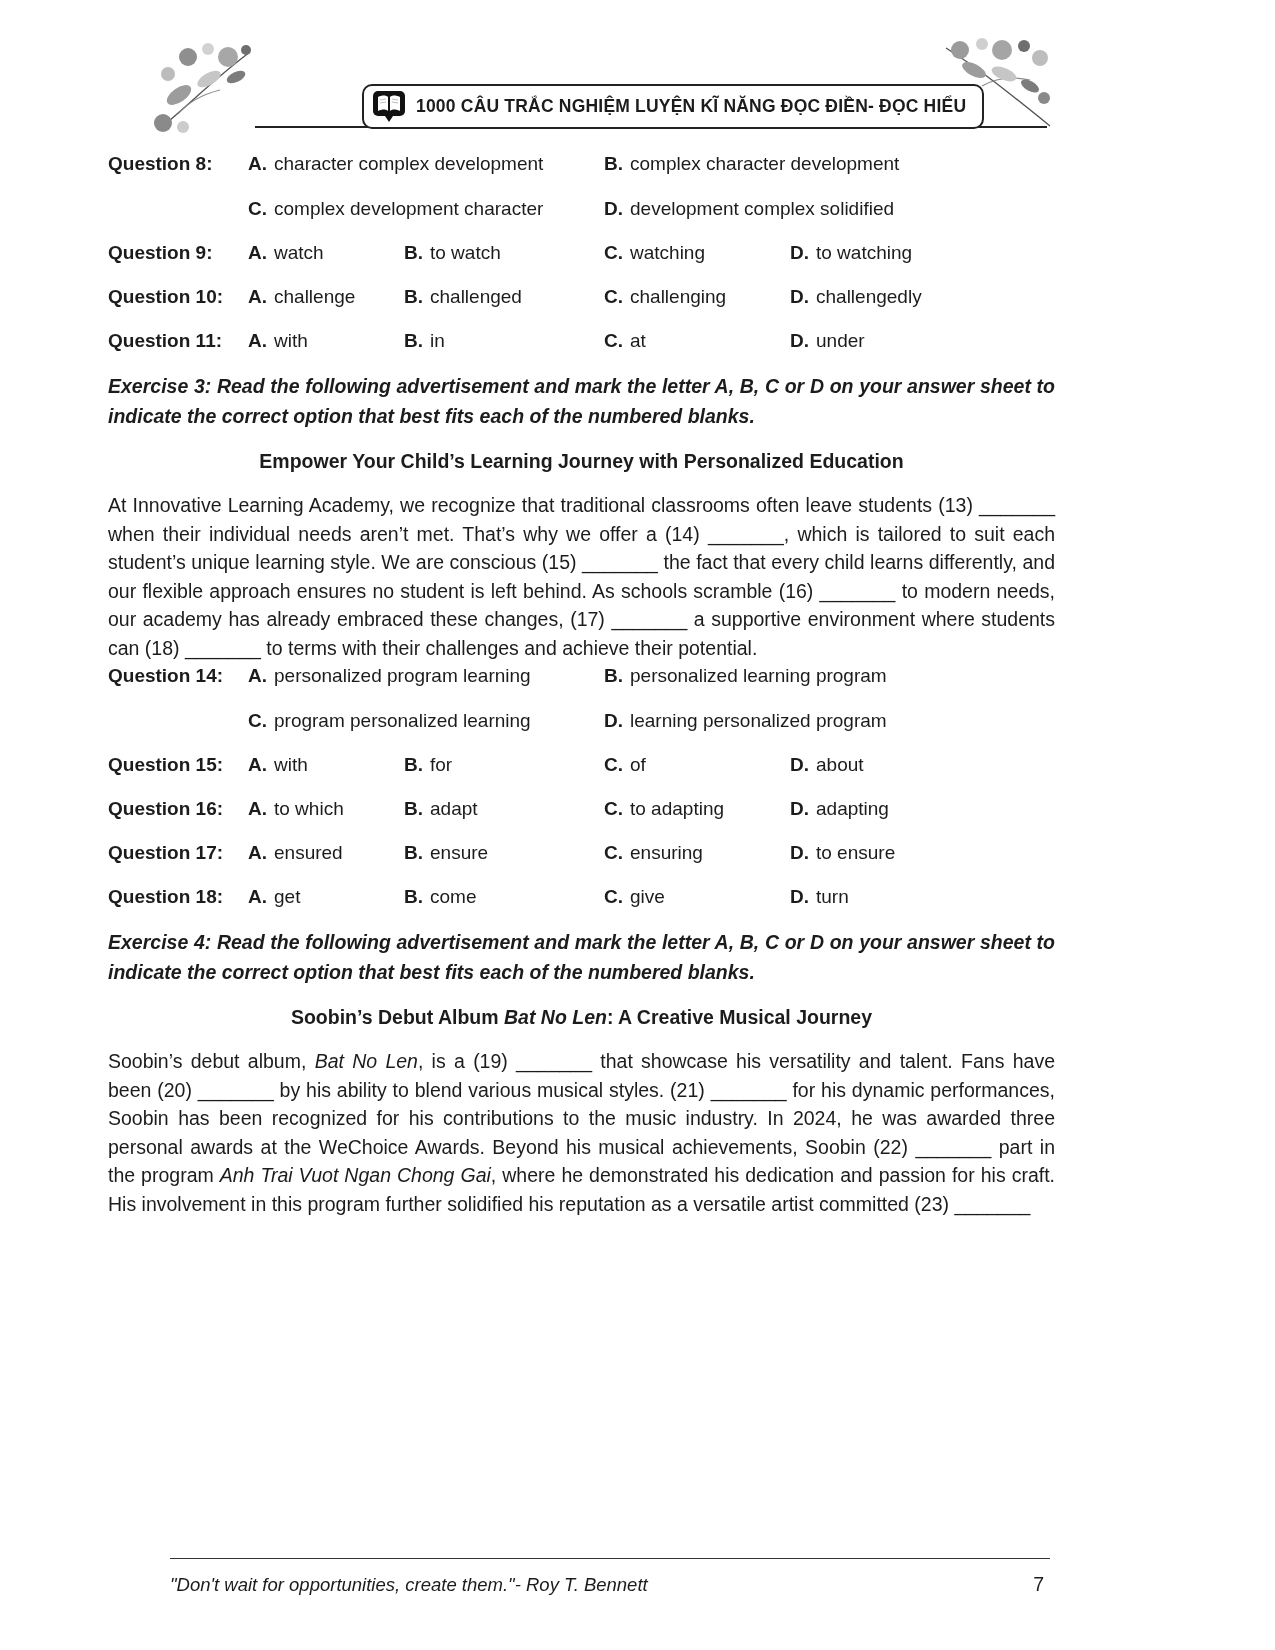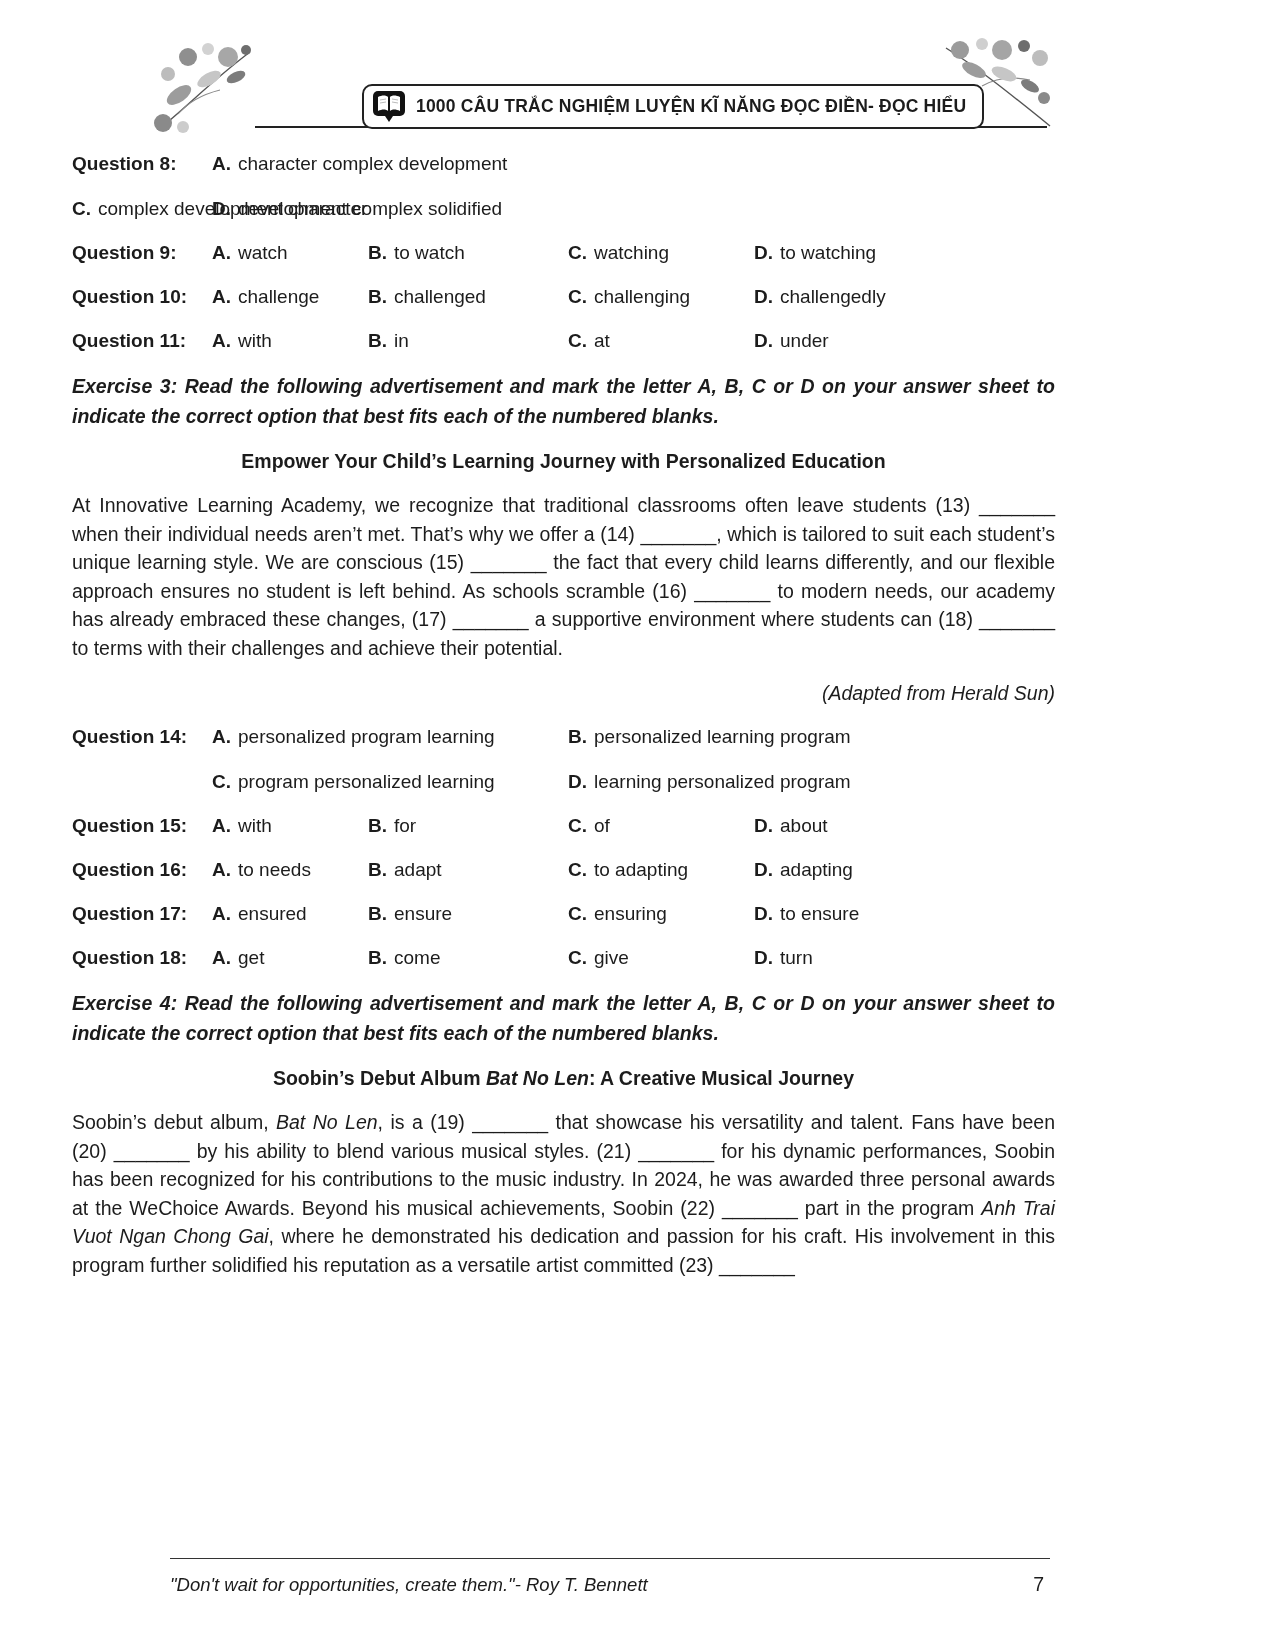--- a/index.html
+++ b/index.html
@@ -20,21 +20,21 @@
   .title-box {
     position:absolute; top:84px; left:362px;
     display:flex; align-items:center; gap:10px;
     border:2px solid #222; border-radius:10px;
     background:#fff; padding:4px 16px 4px 8px;
     white-space:nowrap; z-index:2;
   }
   .title-box .hdr-title { font-weight:bold; font-size:17.5px; letter-spacing:.2px; }
 
   
-  .content { padding:0 220px 0 72px; font-size:19px; }
+  .content { padding:0 220px 0 108px; font-size:19px; }
 
   .qrow {
     display:grid; grid-template-columns:140px 156px 200px 186px 1fr;
     font-size:19px; line-height:28px; margin-bottom:16px; align-items:baseline;
   }
   .qrow.q2col { grid-template-columns:140px 356px 1fr; row-gap:17px; }
   .qlabel { font-weight:bold; }
   .opt { white-space:nowrap; }
   .opt b { font-weight:bold; margin-right:7px; }
 
@@ -110,20 +110,21 @@
       </span>
       <span class="hdr-title">1000 CÂU TRẮC NGHIỆM LUYỆN KĨ NĂNG ĐỌC ĐIỀN- ĐỌC HIỂU</span>
     </div>
   </div>
 
   <div class="content">
 
     <div class="qrow q2col">
       <span class="qlabel">Question 8:</span>
       <span class="opt"><b>A.</b><span>character complex development</span></span>
+      <span class="opt"><b>B.</b><span>complex character development</span></span>
       <span></span>
       <span class="opt"><b>C.</b><span>complex development character</span></span>
       <span class="opt"><b>D.</b><span>development complex solidified</span></span>
     </div>
 
     <div class="qrow">
       <span class="qlabel">Question 9:</span>
       <span class="opt"><b>A.</b><span>watch</span></span>
       <span class="opt"><b>B.</b><span>to watch</span></span>
       <span class="opt"><b>C.</b><span>watching</span></span>
@@ -146,21 +147,20 @@
       <span class="opt"><b>D.</b><span>under</span></span>
     </div>
 
 
     <p class="exercise">Exercise 3: Read the following advertisement and mark the letter A, B, C or D on your answer sheet to indicate the correct option that best fits each of the numbered blanks.</p>
 
     <h3 class="center-title">Empower Your Child’s Learning Journey with Personalized Education</h3>
 
     <p class="passage"><span>At Innovative Learning Academy, we recognize that traditional classrooms often leave students </span><b>(13)</b><span> _______ when their individual needs aren’t met. That’s why we offer a </span><b>(14)</b><span> _______, which is tailored to suit each student’s unique learning style. We are conscious </span><b>(15)</b><span> _______ the fact that every child learns differently, and our flexible approach ensures no student is left behind. As schools scramble </span><b>(16)</b><span> _______ to modern needs, our academy has already embraced these changes, </span><b>(17)</b><span> _______ a supportive environment where students can </span><b>(18)</b><span> _______ to terms with their challenges and achieve their potential.</span></p>
 
-    <p class="source">(Adapted from Herald Sun)</p>
 
 
     <div class="qrow q2col">
       <span class="qlabel">Question 14:</span>
       <span class="opt"><b>A.</b><span>personalized program learning</span></span>
       <span class="opt"><b>B.</b><span>personalized learning program</span></span>
       <span></span>
       <span class="opt"><b>C.</b><span>program personalized learning</span></span>
       <span class="opt"><b>D.</b><span>learning personalized program</span></span>
     </div>
@@ -168,21 +168,21 @@
     <div class="qrow">
       <span class="qlabel">Question 15:</span>
       <span class="opt"><b>A.</b><span>with</span></span>
       <span class="opt"><b>B.</b><span>for</span></span>
       <span class="opt"><b>C.</b><span>of</span></span>
       <span class="opt"><b>D.</b><span>about</span></span>
     </div>
 
     <div class="qrow">
       <span class="qlabel">Question 16:</span>
-      <span class="opt"><b>A.</b><span>to needs</span></span>
+      <span class="opt"><b>A.</b><span>to which</span></span>
       <span class="opt"><b>B.</b><span>adapt</span></span>
       <span class="opt"><b>C.</b><span>to adapting</span></span>
       <span class="opt"><b>D.</b><span>adapting</span></span>
     </div>
 
     <div class="qrow">
       <span class="qlabel">Question 17:</span>
       <span class="opt"><b>A.</b><span>ensured</span></span>
       <span class="opt"><b>B.</b><span>ensure</span></span>
       <span class="opt"><b>C.</b><span>ensuring</span></span>

